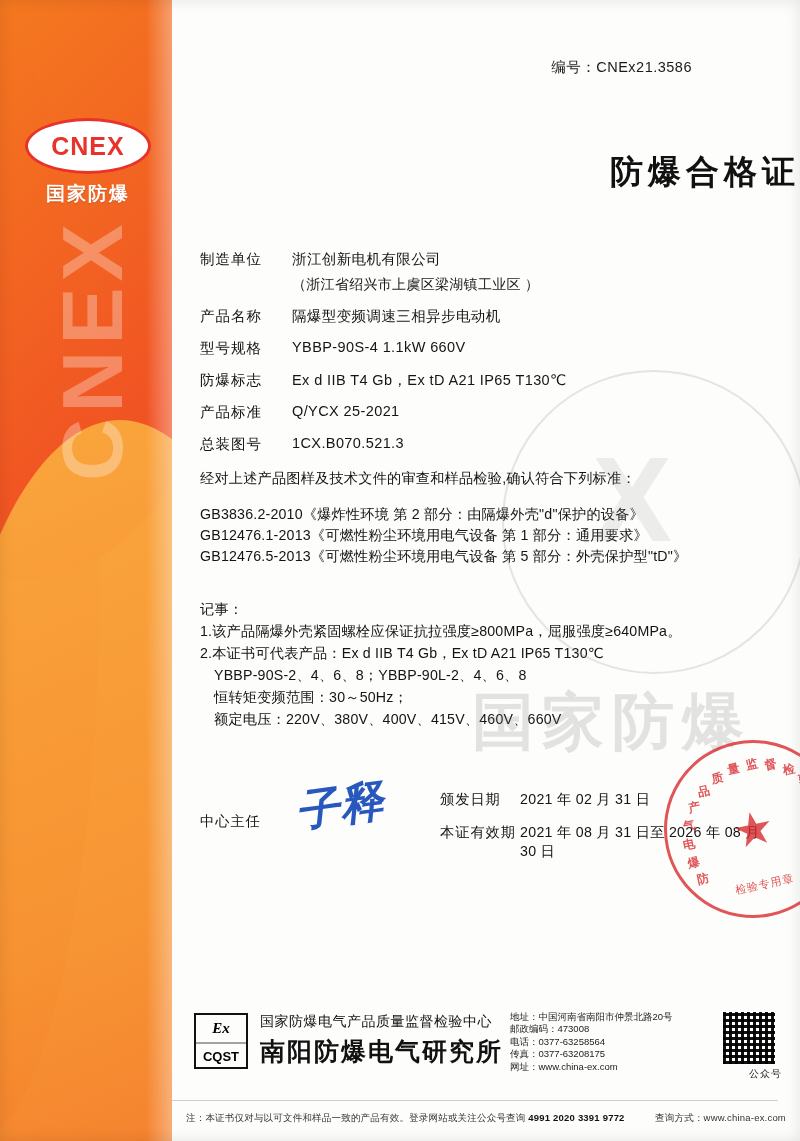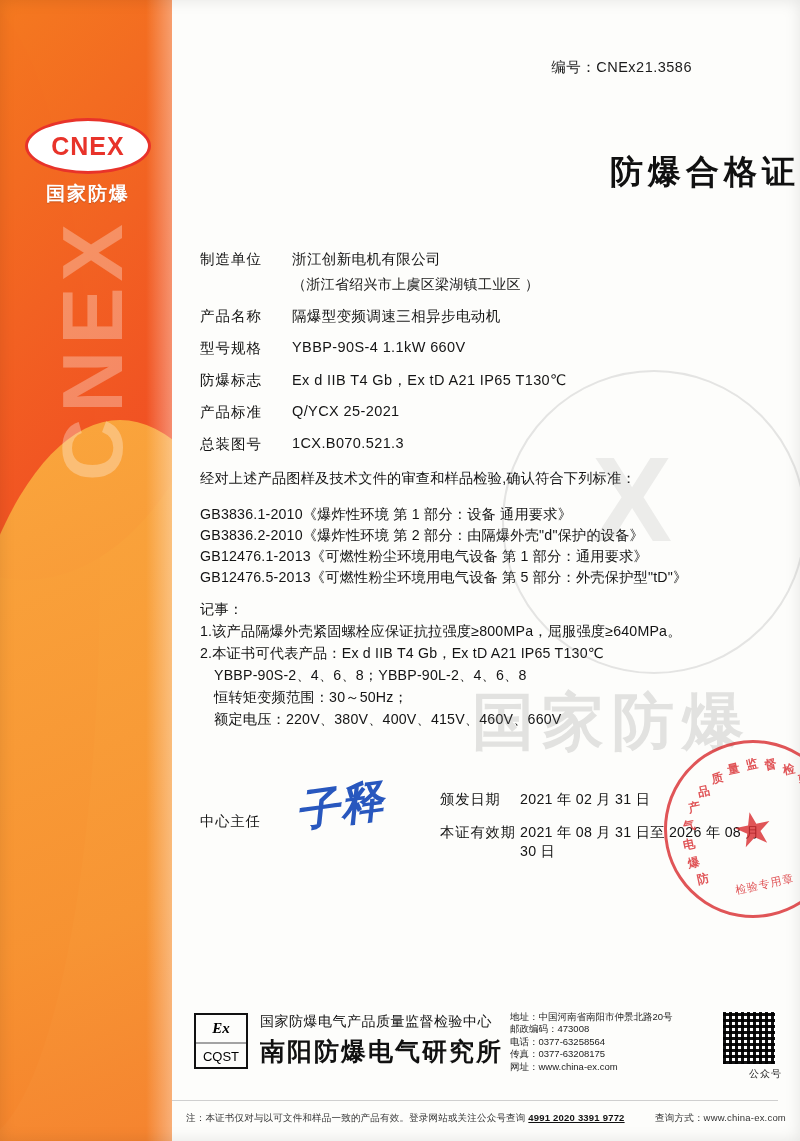--- a/index.html
+++ b/index.html
@@ -370,21 +370,21 @@
     font-weight: 700;
     font-family: "Liberation Serif", serif;
     font-style: italic;
   }
   .ex-badge .ex-bot {
     height: 25px;
     display: flex;
     align-items: center;
     justify-content: center;
     font-size: 13px;
-    font-weight: 400;
+    font-weight: 700;
   }
   .org-lines {
     position: absolute;
     left: 88px;
     top: 4px;
   }
   .org-line1 {
     font-size: 14px;
     color: #111;
     letter-spacing: 0.5px;
@@ -435,21 +435,21 @@
   }
   .footer-note {
     position: absolute;
     left: 186px;
     bottom: 16px;
     width: 600px;
     font-size: 9.5px;
     color: #333;
     letter-spacing: 0.2px;
   }
-  .footer-note b { color: #111; text-decoration: underline; }
+  .footer-note b { color: #111; }
   .footer-note .right {
     float: right;
     color: #333;
   }
 
   
   .scan-edge {
     position: absolute;
     left: 0; top: 0;
     width: 800px; height: 1141px;
@@ -510,21 +510,20 @@
 
       <div class="field-row">
         <div class="field-label">总装图号</div>
         <div class="field-value">1CX.B070.521.3</div>
       </div>
 
     </div>
 
     <div class="standards">
       <div class="lead">经对上述产品图样及技术文件的审查和样品检验,确认符合下列标准：</div>
-      <div>GB3836.1-2010《爆炸性环境  第 1 部分：设备  通用要求》</div>
       <div>GB3836.2-2010《爆炸性环境  第 2 部分：由隔爆外壳"d"保护的设备》</div>
       <div>GB12476.1-2013《可燃性粉尘环境用电气设备  第 1 部分：通用要求》</div>
       <div>GB12476.5-2013《可燃性粉尘环境用电气设备  第 5 部分：外壳保护型"tD"》</div>
     </div>
 
     <div class="notes">
       <div>记事：</div>
       <div>1.该产品隔爆外壳紧固螺栓应保证抗拉强度≥800MPa，屈服强度≥640MPa。</div>
       <div>2.本证书可代表产品：Ex d IIB T4 Gb，Ex tD A21 IP65 T130℃</div>
       <div class="indent1">YBBP-90S-2、4、6、8；YBBP-90L-2、4、6、8</div>

